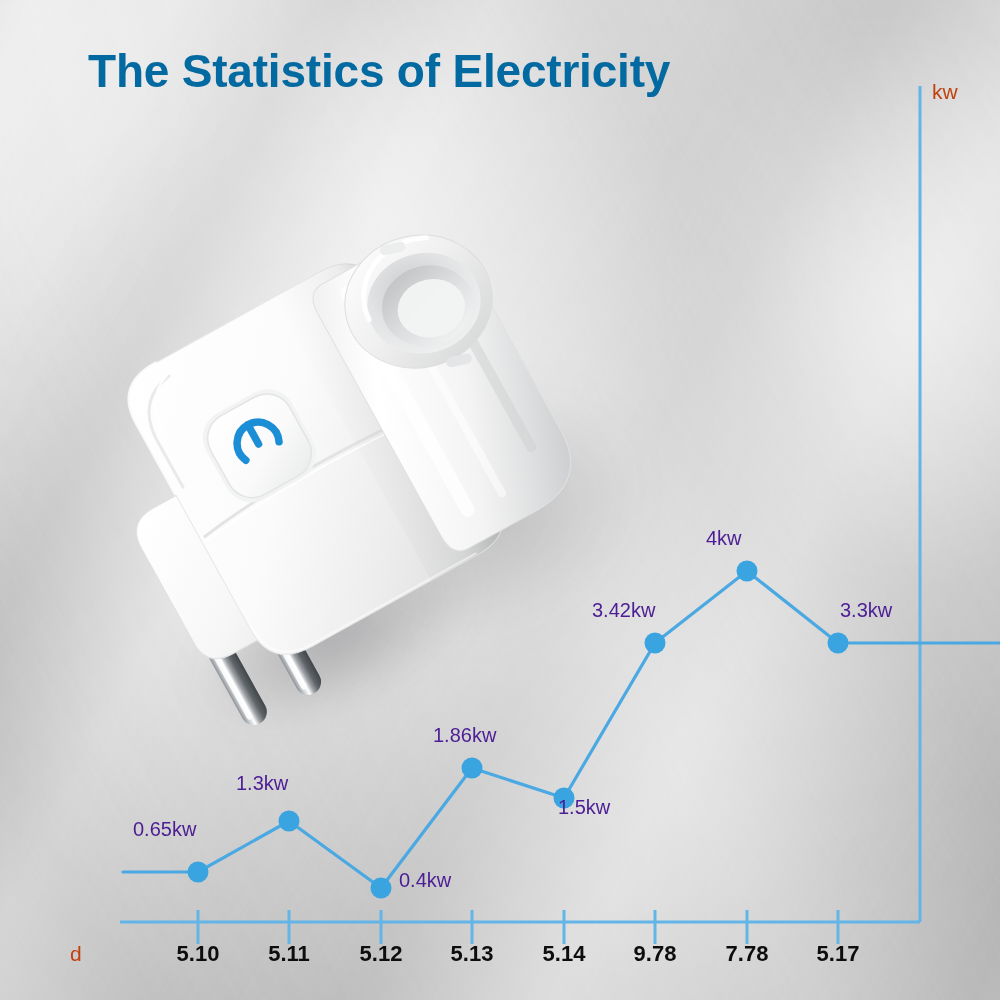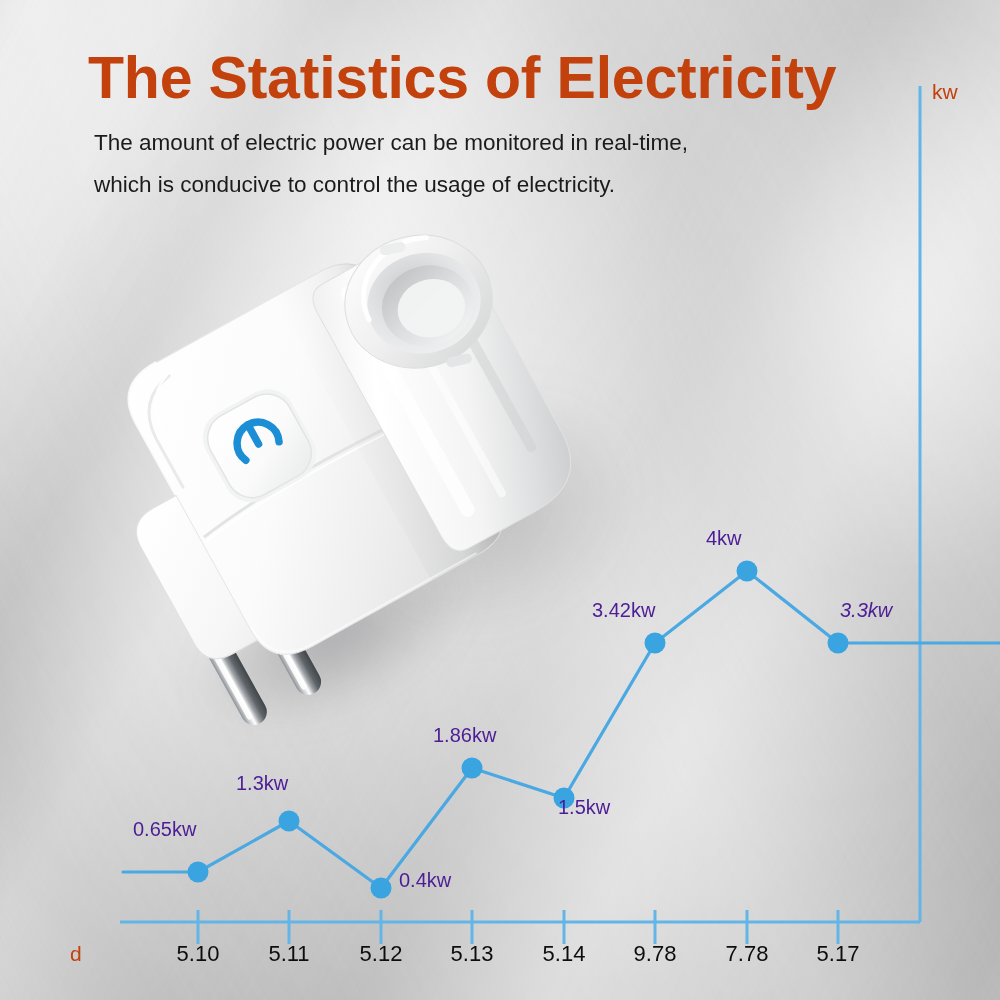--- a/index.html
+++ b/index.html
@@ -58,35 +58,35 @@
   }
   .bg-light{
     position:absolute;left:55%;top:-10%;width:70%;height:80%;
     background:radial-gradient(closest-side, rgba(255,255,255,0.55), rgba(255,255,255,0) 70%);
     filter:blur(30px);
   }
 
   
   .title{
     position:absolute;left:88px;top:44px;
-    font-size:59px;font-weight:700;color:#c2410c;letter-spacing:-0.2px;
+    font-size:46px;font-weight:700;color:#0369a1;letter-spacing:-0.2px;
     white-space:nowrap;
   }
   .sub{
     position:absolute;left:94px;top:122px;
     font-size:22.5px;color:#1b1b1b;line-height:42px;white-space:nowrap;
   }
 
   
   .chart-svg{position:absolute;left:0;top:0;width:1000px;height:1000px;}
   .axis-label{
     position:absolute;font-size:21px;color:#c2410c;white-space:nowrap;
   }
   .tick-label{
-    position:absolute;font-size:22px;font-weight:400;color:#0d0d0d;
+    position:absolute;font-size:22px;font-weight:700;color:#0d0d0d;
     white-space:nowrap;transform:translateX(-50%);
   }
   .pt-label{
     position:absolute;font-size:20px;color:#4c1d95;white-space:nowrap;
   }
 
   
   .plug{
     position:absolute;left:80px;top:228px;width:560px;height:530px;
   }
@@ -109,24 +109,20 @@
 
 <div id="stage">
 
   <div class="bg-base"></div>
   <div class="bg-band"></div>
   <div class="bg-band2"></div>
   <div class="bg-light"></div>
   <div class="bg-vig"></div>
 
   <div class="title">The Statistics of Electricity</div>
-  <div class="sub">
-    <div>The amount of electric power can be monitored in real-time,</div>
-    <div>which is conducive to control the usage of electricity.</div>
-  </div>
 
   <div class="plug">
     <div class="plug-shadow"></div>
     <div class="plug-shadow2"></div>
 
     <svg class="plug-svg" viewBox="0 0 560 530">
       <defs>
         <linearGradient id="bodyG" x1="0" y1="0" x2="1" y2="1">
           <stop offset="0%" stop-color="#ffffff"></stop>
           <stop offset="42%" stop-color="#fbfbfb"></stop>
@@ -299,15 +295,15 @@
   <div class="tick-label" style="left:747px;top:941px;">7.78</div>
   <div class="tick-label" style="left:838px;top:941px;">5.17</div>
 
   <div class="pt-label" style="left:133px;top:818px;">0.65kw</div>
   <div class="pt-label" style="left:236px;top:772px;">1.3kw</div>
   <div class="pt-label" style="left:399px;top:869px;">0.4kw</div>
   <div class="pt-label" style="left:433px;top:724px;">1.86kw</div>
   <div class="pt-label" style="left:538px;top:796px;margin-left:20px;">1.5kw</div>
   <div class="pt-label" style="left:592px;top:599px;">3.42kw</div>
   <div class="pt-label" style="left:706px;top:527px;">4kw</div>
-  <div class="pt-label" style="left:840px;top:599px;font-style:italic;">3.3kw</div>
+  <div class="pt-label" style="left:840px;top:599px;">3.3kw</div>
 
 </div>
 
 </body></html>

